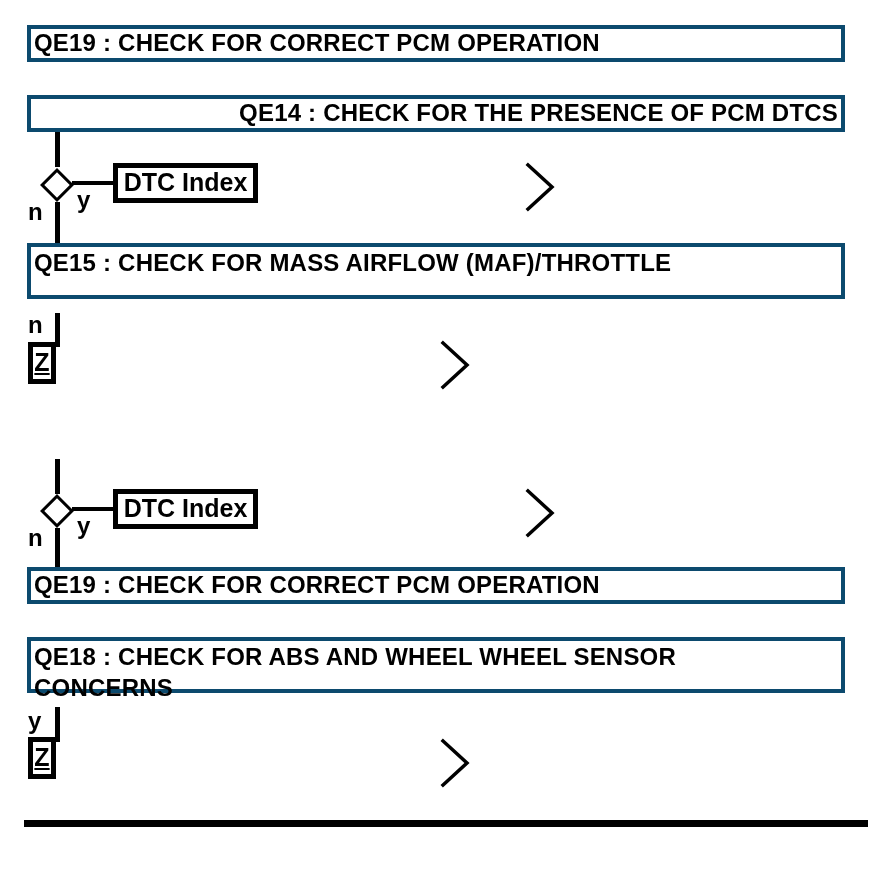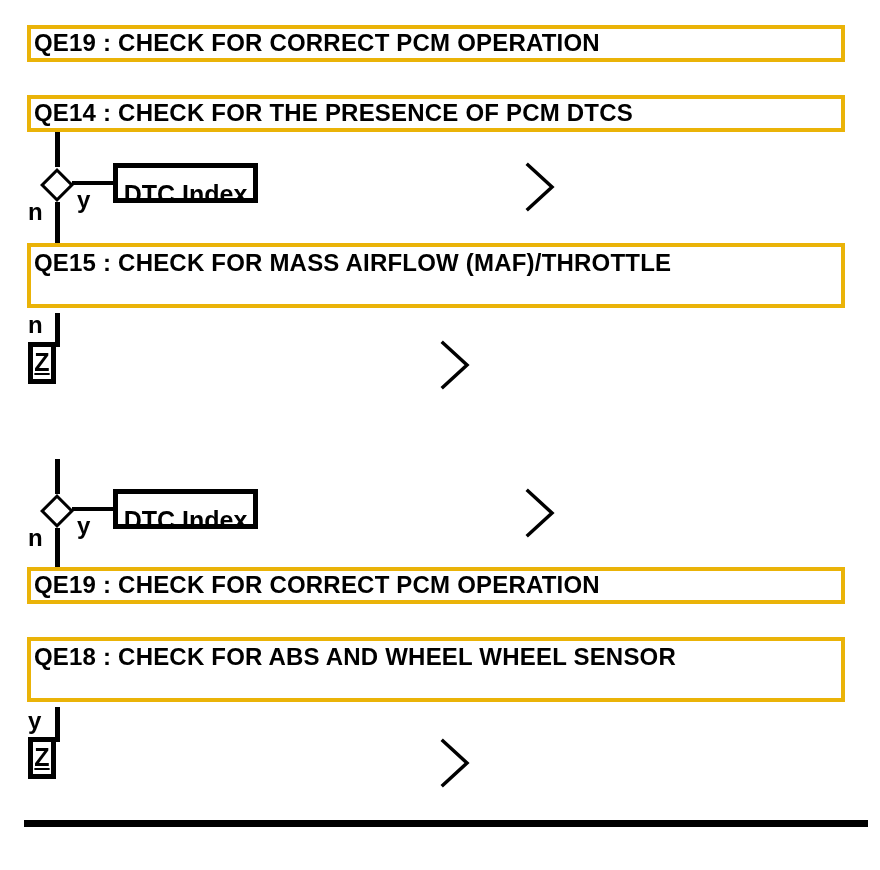--- a/index.html
+++ b/index.html
@@ -8,63 +8,63 @@
     width: 880px; height: 870px;
     font-family: "Liberation Sans", sans-serif;
     color: #000;
   }
   .stage {
     position: relative; width: 880px; height: 870px;
     background: #ffffff; overflow: hidden;
   }
   .step-box {
     position: absolute; left: 27px; width: 818px;
-    border: 4px solid #eab308; background: #fff;
+    border: 4px solid #0c4a6e; background: #fff;
     font-weight: bold; font-size: 24px;
     padding: 0 3px; cursor: pointer;
     letter-spacing: 0.2px;
   }
   .step-box.h1 { height: 37px; line-height: 28px; }
-  .step-box.h2 { height: 65px; line-height: 31px; }
+  .step-box.h2 { height: 56px; line-height: 31px; }
   .step-box .line { display: block; white-space: nowrap; }
   .vline { position: absolute; width: 5px; background: #000; }
   .hline { position: absolute; height: 4px; background: #000; }
   .diamond {
     position: absolute; width: 24px; height: 24px;
     border: 3px solid #000; background: #fff;
     transform: rotate(45deg);
   }
   .branch-label {
     position: absolute; font-weight: bold; font-size: 24px;
     line-height: 24px; background: #fff;
   }
   .link-box {
     position: absolute; border: 5px solid #000; background: #fff;
     font-weight: bold; font-size: 25px; text-align: center;
     cursor: pointer; overflow: hidden; white-space: nowrap;
   }
-  .dtc-box { left: 113px; width: 145px; height: 40px; line-height: 29px; padding: 12px 1px; }
+  .dtc-box { left: 113px; width: 145px; height: 40px; line-height: 29px; padding: 0 1px; }
   .z-box  { left: 28px; width: 28px; height: 42px; line-height: 31px; }
   .z-box .z-label { text-decoration: underline; }
   .chevron { position: absolute; width: 34px; height: 52px; }
   .rule {
     position: absolute; left: 24px; top: 820px;
     width: 844px; height: 7px; background: #000;
   }
 </style>
 </head>
 <body>
 
 <div class="stage">
 
   <div class="step-box h1" style="top:25px;">
     <span class="line">QE19 : CHECK FOR CORRECT PCM OPERATION</span>
   </div>
 
-  <div class="step-box h1" style="top:95px;">
+  <div class="step-box h1" style="top:95px;text-align:right;">
     <span class="line">QE14 : CHECK FOR THE PRESENCE OF PCM DTCS</span>
   </div>
 
   <div class="vline" style="left:55px; top:132px; height:35px;"></div>
   <div class="diamond" style="left:45px; top:173px;"></div>
   <div class="hline" style="left:72px; top:181px; width:41px;"></div>
   <span class="branch-label" style="left:77px; top:188px;">y</span>
   <span class="branch-label" style="left:28px; top:200px;">n</span>
   <div class="link-box dtc-box" style="top:163px;">
     <span>DTC Index</span>
@@ -100,20 +100,21 @@
   <svg class="chevron" style="left:523px; top:487px;" viewBox="0 0 34 52">
     <polyline points="5,4 29,26 5,48" fill="none" stroke="#000" stroke-width="3.5" stroke-linecap="square"></polyline>
   </svg>
 
   <div class="step-box h1" style="top:567px;">
     <span class="line">QE19 : CHECK FOR CORRECT PCM OPERATION</span>
   </div>
 
   <div class="step-box h2" style="top:637px;">
     <span class="line">QE18 : CHECK FOR ABS AND WHEEL WHEEL SENSOR</span>
+    <span class="line">CONCERNS</span>
   </div>
 
   <span class="branch-label" style="left:28px; top:709px;">y</span>
   <div class="vline" style="left:55px; top:707px; height:35px;"></div>
   <div class="link-box z-box" style="top:737px;">
     <span class="z-label">Z</span>
   </div>
   <svg class="chevron" style="left:438px; top:737px;" viewBox="0 0 34 52">
     <polyline points="5,4 29,26 5,48" fill="none" stroke="#000" stroke-width="3.5" stroke-linecap="square"></polyline>
   </svg>

